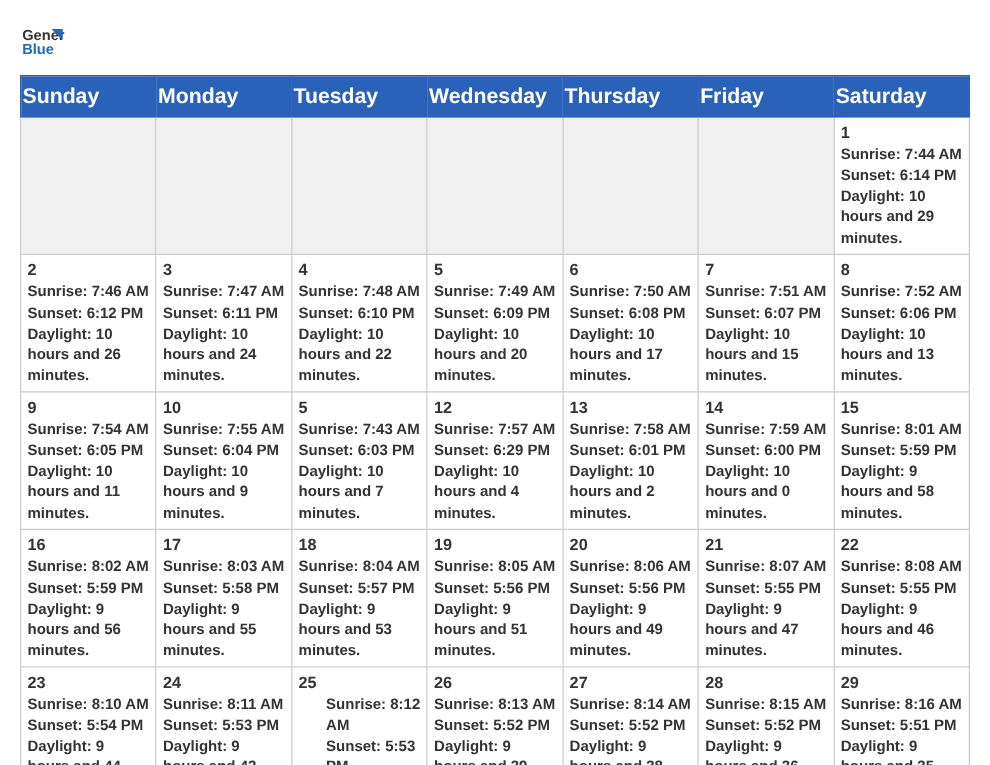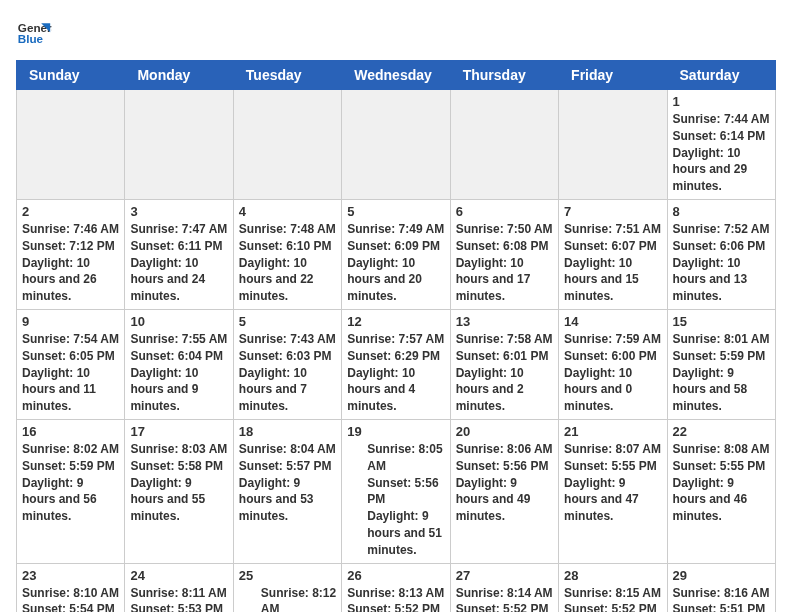--- a/index.html
+++ b/index.html
@@ -38,23 +38,23 @@
       color: #555;
     }
     .calendar {
       width: 100%;
       border-collapse: collapse;
       border: 1px solid #ccc;
     }
     .calendar th {
       background: #2962b8;
       color: #fff;
-      font-size: 14px;
+      font-size: 17px;
       font-weight: bold;
-      padding: 6px 12px;
+      padding: 6px 1px;
       text-align: left;
       border: 1px solid #2962b8;
     }
     .calendar td {
       border: 1px solid #ccc;
       vertical-align: top;
       width: calc(100% / 7);
       padding: 4px 5px;
       font-size: 10.5px;
       color: #333;
@@ -118,21 +118,21 @@
           <span class="day-number">1</span>
           <div class="day-info" style="white-space: pre-line;">Sunrise: 7:44 AM
 Sunset: 6:14 PM
 Daylight: 10 hours and 29 minutes.</div>
         </td>
       </tr>
       <tr>
         <td>
           <span class="day-number">2</span>
           <div class="day-info" style="white-space: pre-line;">Sunrise: 7:46 AM
-Sunset: 7:12 PM
+Sunset: 6:12 PM
 Daylight: 10 hours and 26 minutes.</div>
         </td>
         <td>
           <span class="day-number">3</span>
           <div class="day-info" style="white-space: pre-line;">Sunrise: 7:47 AM
 Sunset: 6:11 PM
 Daylight: 10 hours and 24 minutes.</div>
         </td>
         <td>
           <span class="day-number">4</span>
@@ -223,21 +223,21 @@
 Daylight: 9 hours and 55 minutes.</div>
         </td>
         <td>
           <span class="day-number">18</span>
           <div class="day-info" style="white-space: pre-line;">Sunrise: 8:04 AM
 Sunset: 5:57 PM
 Daylight: 9 hours and 53 minutes.</div>
         </td>
         <td>
           <span class="day-number">19</span>
-          <div class="day-info" style="white-space: pre-line; margin-left: 20px;">Sunrise: 8:05 AM
+          <div class="day-info" style="white-space: pre-line;">Sunrise: 8:05 AM
 Sunset: 5:56 PM
 Daylight: 9 hours and 51 minutes.</div>
         </td>
         <td>
           <span class="day-number">20</span>
           <div class="day-info" style="white-space: pre-line;">Sunrise: 8:06 AM
 Sunset: 5:56 PM
 Daylight: 9 hours and 49 minutes.</div>
         </td>
         <td>

